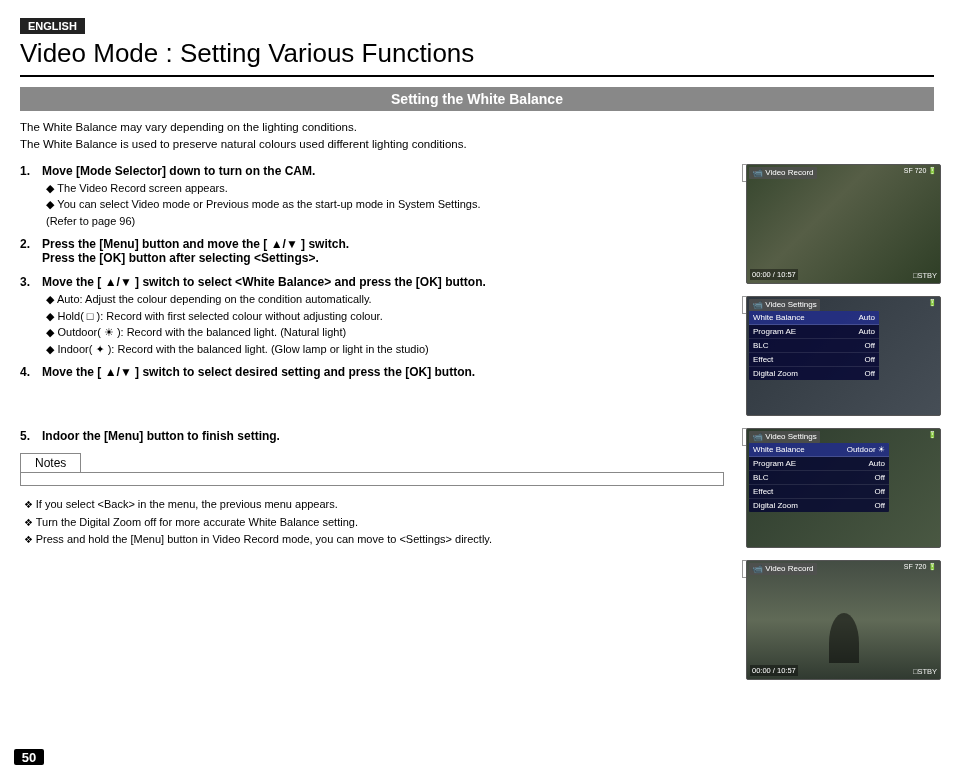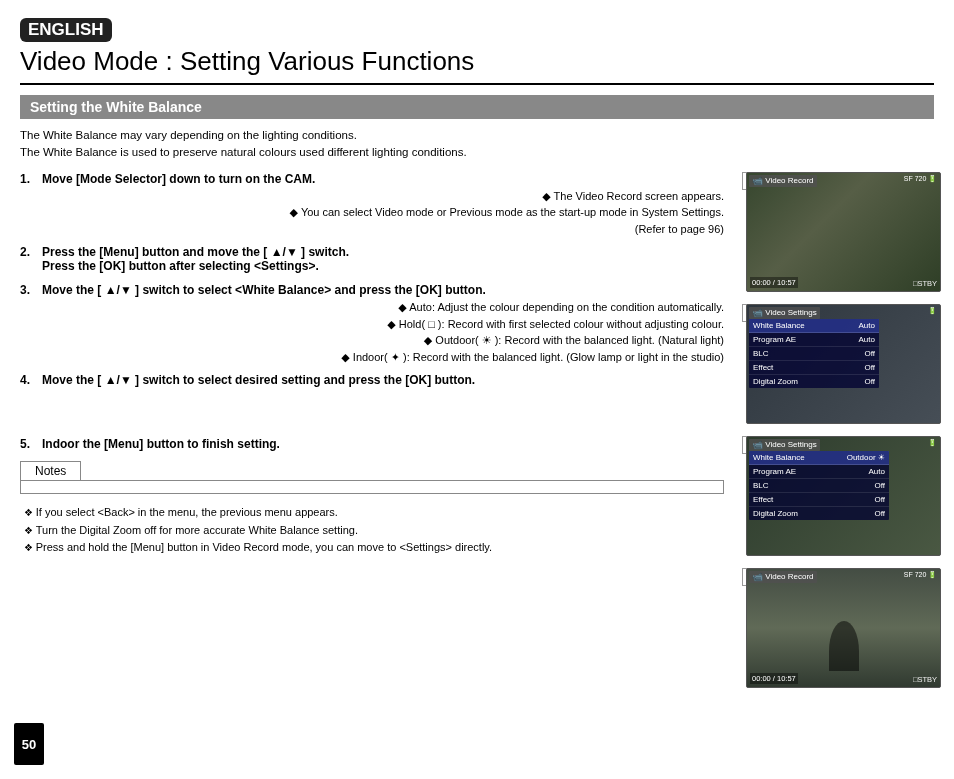--- a/index.html
+++ b/index.html
@@ -15,40 +15,40 @@
       width: 954px;
       min-height: 779px;
       background: #fff;
       position: relative;
       padding: 18px 20px 20px 20px;
     }
     .lang-tag {
       display: inline-block;
       background: #222;
       color: #fff;
-      font-size: 17px;
+      font-size: 11px;
       font-weight: bold;
       padding: 2px 8px;
       margin-bottom: 4px;
-      border-radius: 6px;
     }
     .page-title {
       font-size: 26px;
       font-weight: normal;
       border-bottom: 2px solid #000;
       padding-bottom: 6px;
       margin-bottom: 10px;
     }
     .section-header {
       background: #888;
       color: #fff;
       font-size: 14px;
       font-weight: bold;
       padding: 4px 10px;
       margin-bottom: 8px;
+      text-align: center;
     }
     .intro-text {
       font-size: 11.5px;
       margin-bottom: 10px;
       line-height: 1.5;
     }
     .content-area {
       display: flex;
       gap: 10px;
     }
@@ -79,21 +79,20 @@
     }
     .step-title {
       font-size: 12px;
       font-weight: bold;
       margin-bottom: 2px;
     }
     .step-sub {
       font-size: 11px;
       line-height: 1.5;
       padding-left: 4px;
-      text-align: right;
     }
     .step-sub .bullet {
       display: block;
       padding-left: 10px;
       text-indent: -10px;
     }
     .note-item {
       font-size: 11px;
       line-height: 1.6;
       padding-left: 14px;
@@ -192,21 +191,21 @@
     }
     .page-number-badge {
       position: absolute;
       bottom: 14px;
       left: 14px;
       background: #000;
       color: #fff;
       font-size: 13px;
       font-weight: bold;
       width: 30px;
-      height: 42px;
+      height: 16px;
       display: flex;
       align-items: center;
       justify-content: center;
       border-radius: 2px;
     }
     .step4-spacer {
       height: 40px;
     }
     .notes-box-wrapper {
       margin-top: 0;

